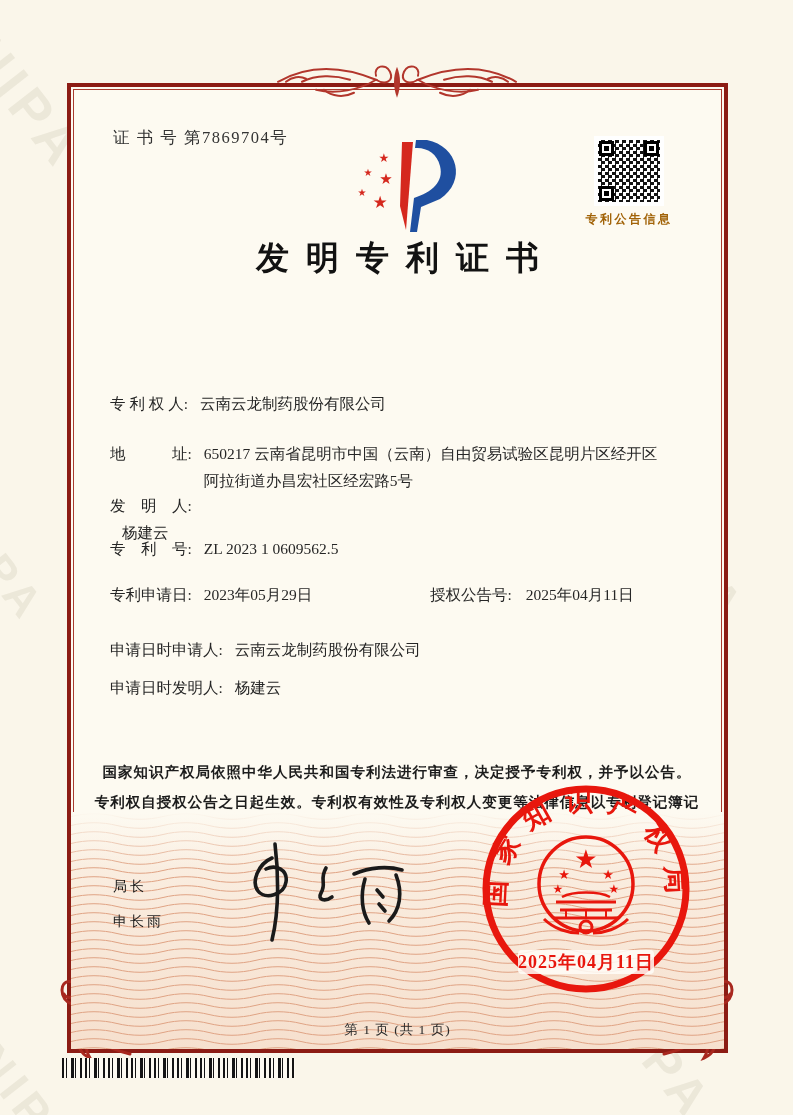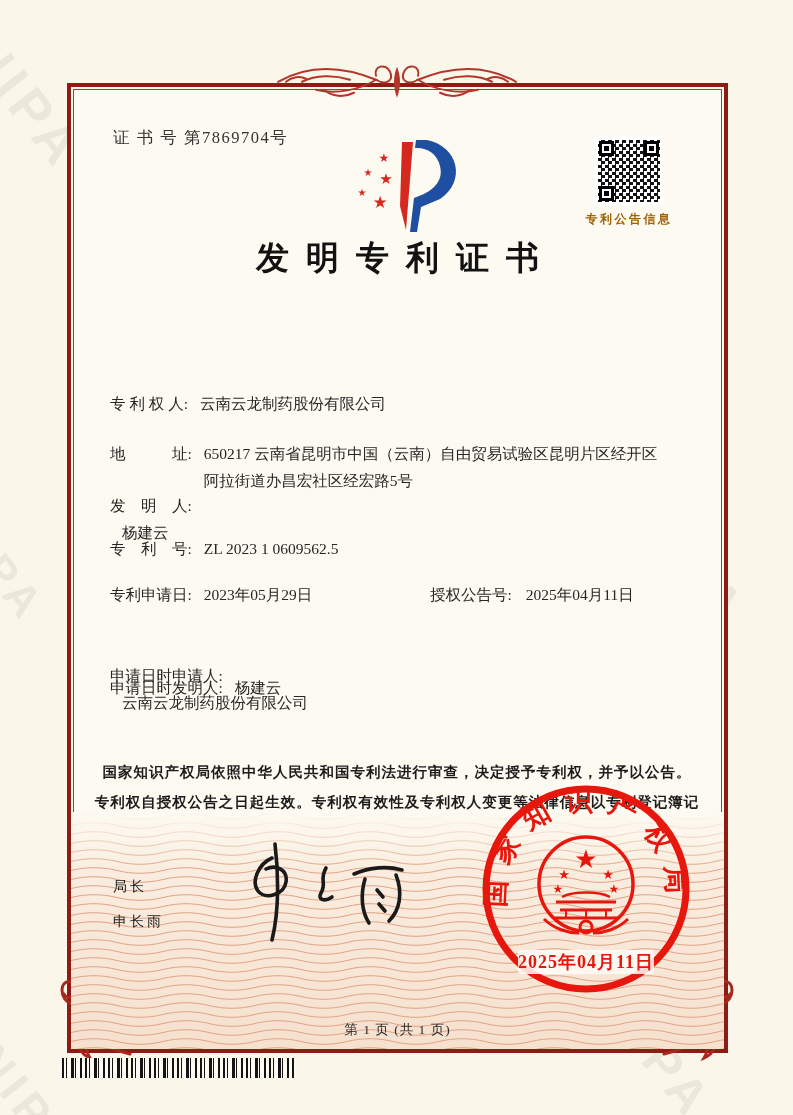--- a/index.html
+++ b/index.html
@@ -188,21 +188,21 @@
     <span class="val">ZL 2023 1 0609562.5</span>
   </div>
   <div class="row" style="top:581px;">
     <span class="lbl">专利申请日:</span>
     <span class="val">2023年05月29日</span>
   </div>
   <div class="row-r" style="top:581px;">
     <span class="lbl">授权公告号:</span>
     <span class="val">2025年04月11日</span>
   </div>
-  <div class="row" style="top:662px;flex-direction:column;">
+  <div class="row" style="top:636px;">
     <span class="lbl">申请日时申请人:</span>
     <span class="val">云南云龙制药股份有限公司</span>
   </div>
   <div class="row" style="top:674px;">
     <span class="lbl">申请日时发明人:</span>
     <span class="val">杨建云</span>
   </div>
 
   <div class="legal">
     <div>国家知识产权局依照中华人民共和国专利法进行审查，决定授予专利权，并予以公告。</div>

